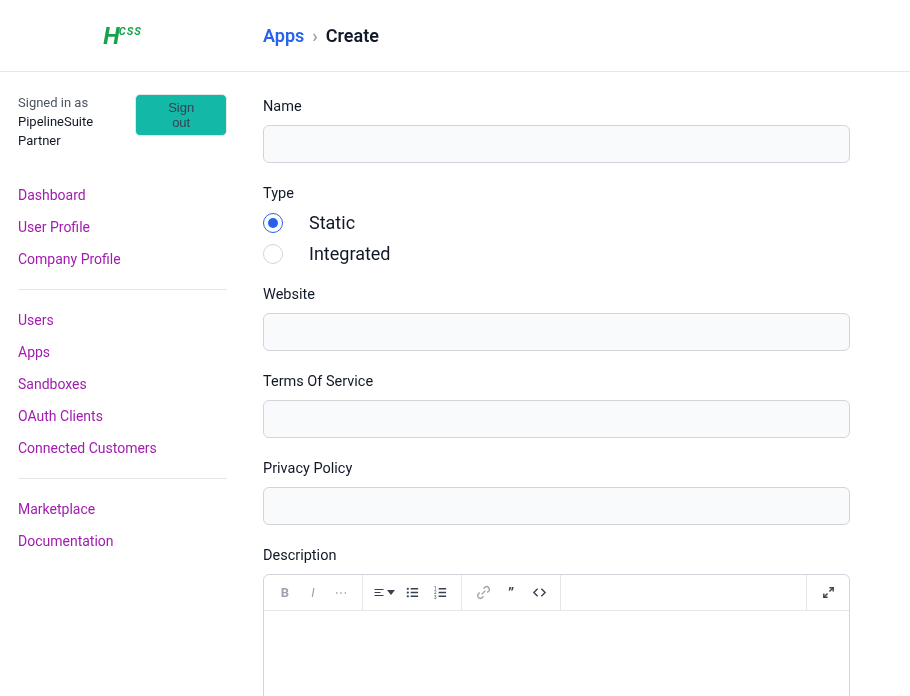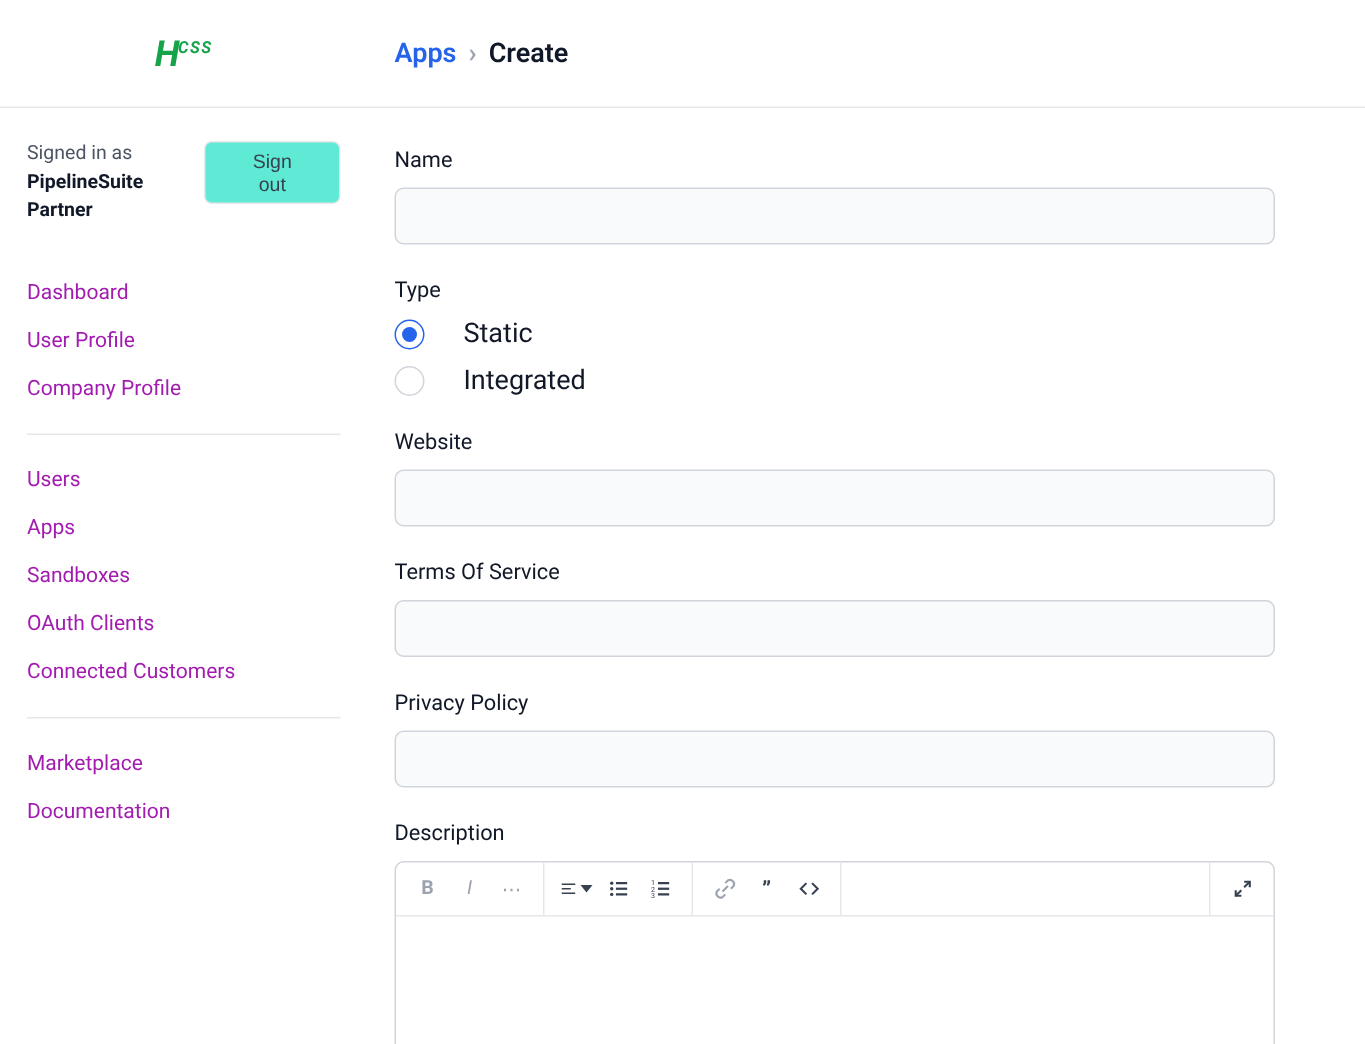--- a/index.html
+++ b/index.html
@@ -52,23 +52,23 @@
     color: #4b5563;
   }
   .signed-in-row {
     display: flex;
     justify-content: space-between;
     align-items: flex-start;
     margin-bottom: 22px;
     gap: 32px;
   }
   .signed-in-text { font-size: 13px; line-height: 1.45; }
-  .signed-in-text .who { font-weight: 700; color: #111827; }
+  .signed-in-text .who { font-weight: 400; color: #111827; }
   .signout-btn {
-    background: #5eead4;
+    background: #14b8a6;
     border: 1px solid #e5e7eb;
     color: #374151;
     font-size: 13px;
     padding: 5px 28px;
     border-radius: 5px;
     cursor: pointer;
   }
   .nav-group { padding: 6px 0; }
   .nav-item {
     display: block;

